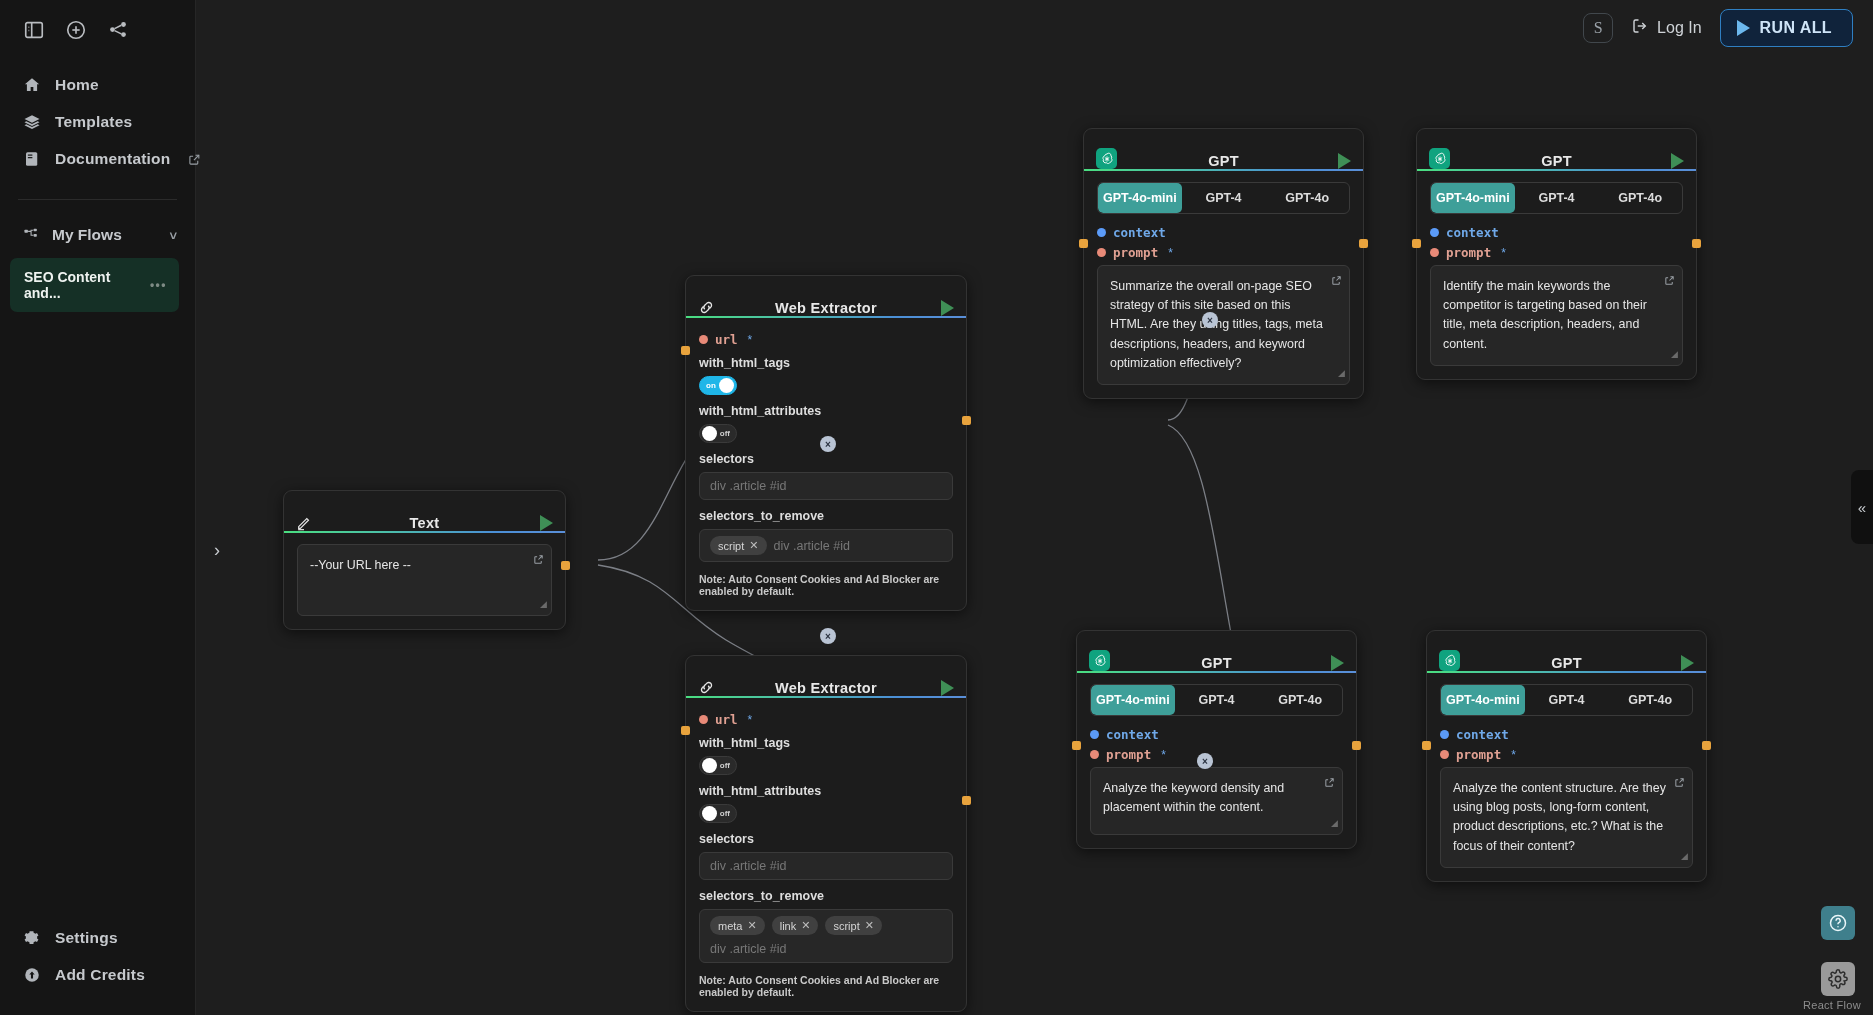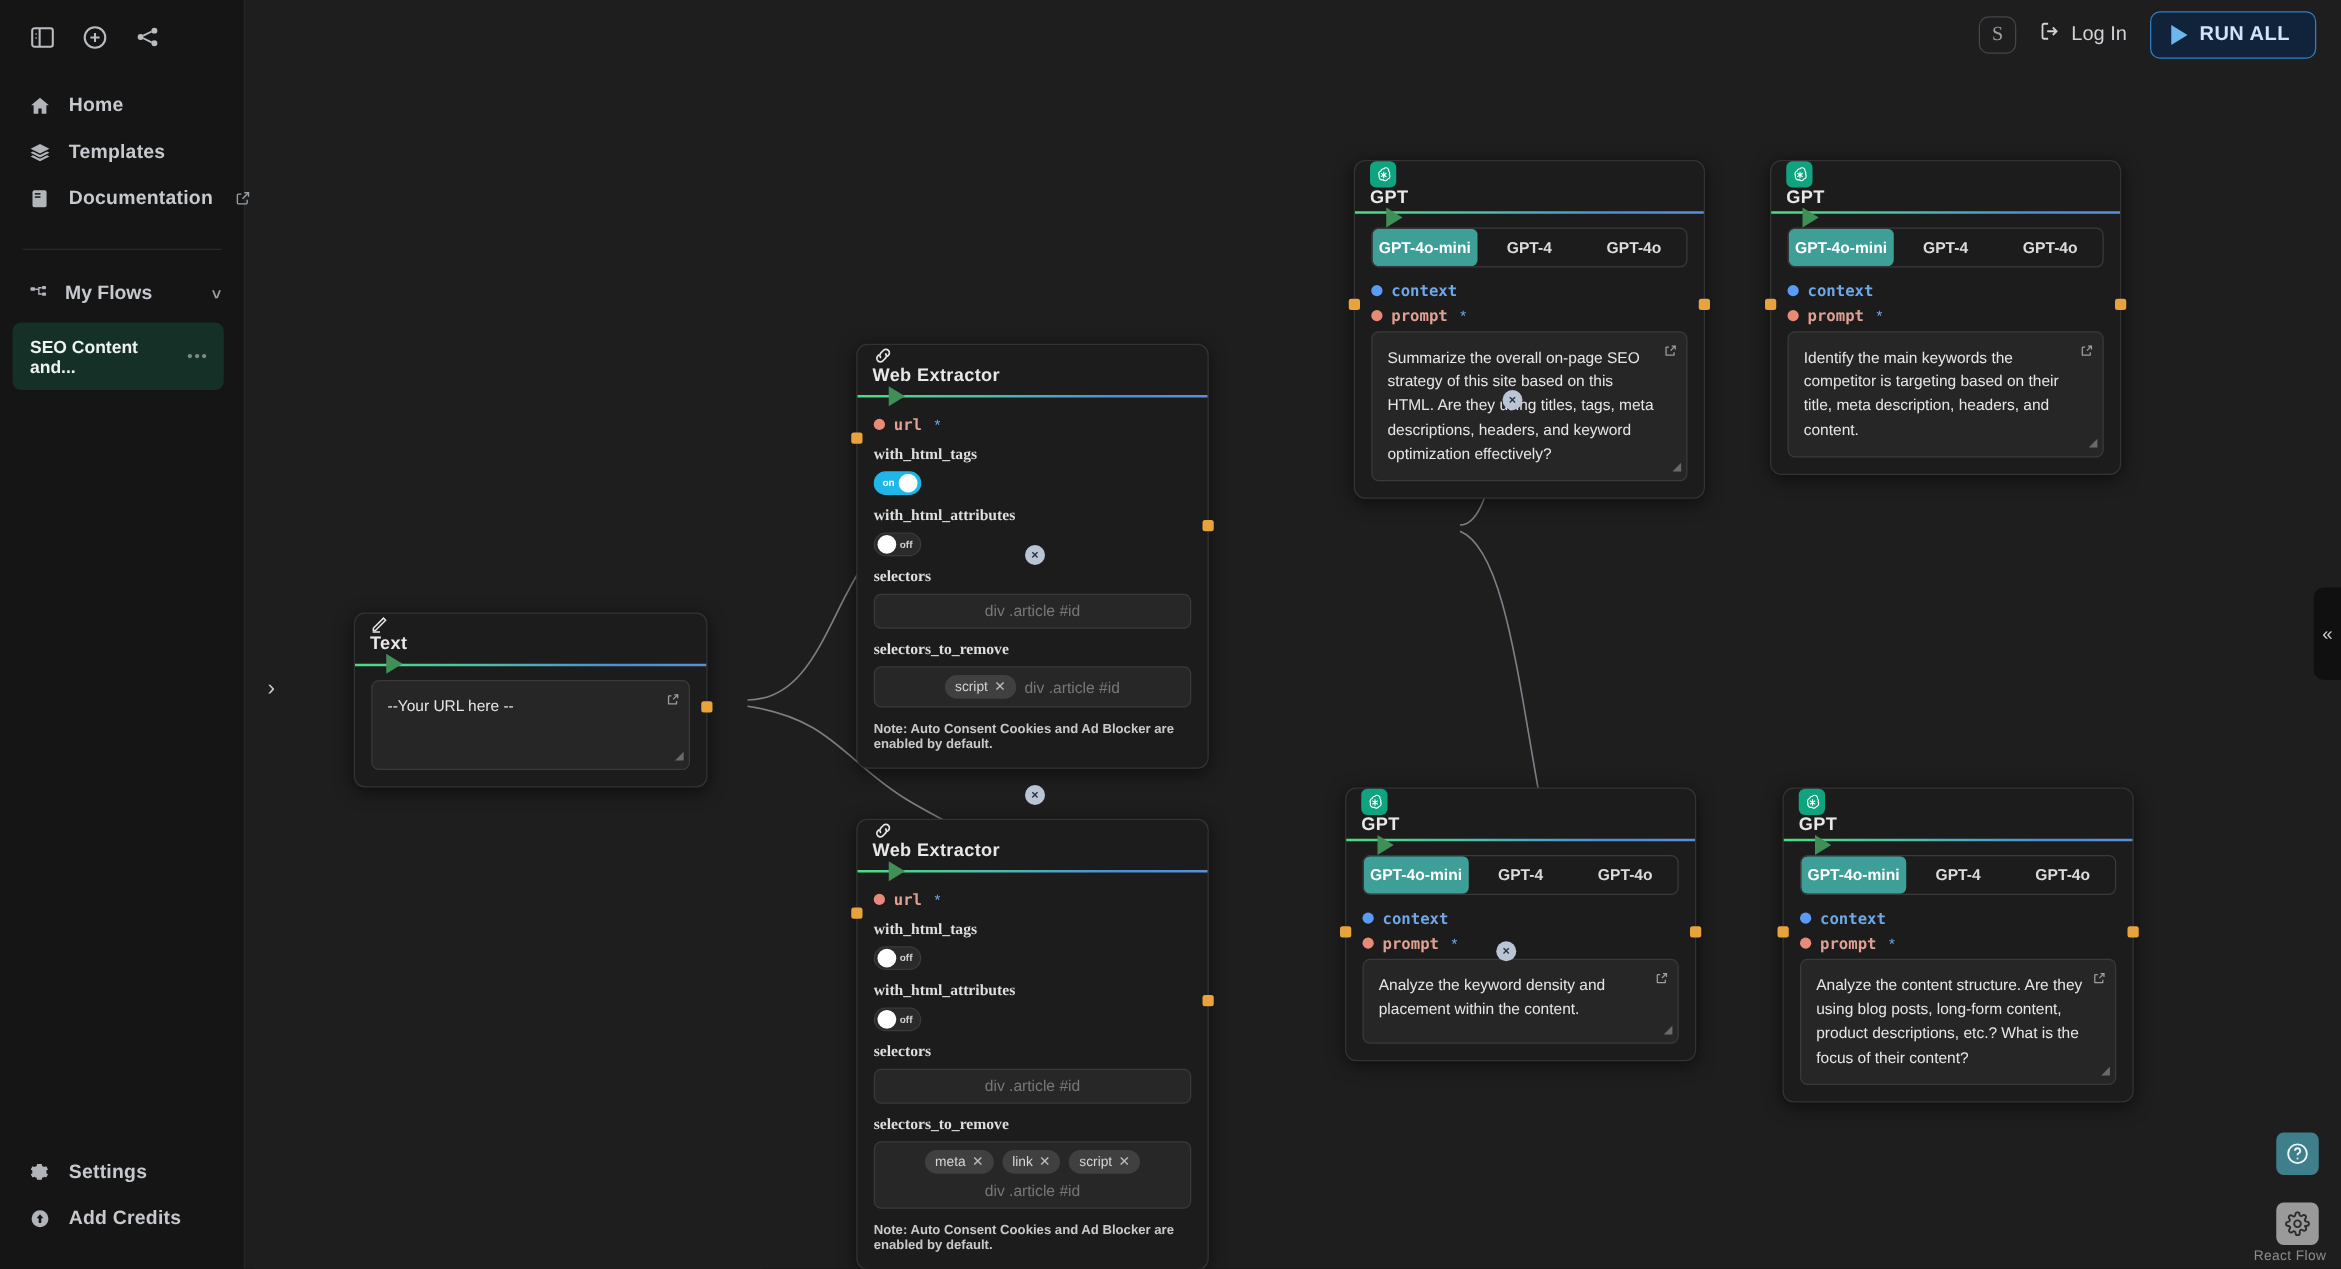--- a/index.html
+++ b/index.html
@@ -99,22 +99,22 @@
   
   .node {
     position: absolute; z-index: 10;
     background: #1c1c1c;
     border: 1px solid #333;
     border-radius: 9px;
     box-shadow: 0 3px 14px rgba(0,0,0,.55);
     overflow: visible;
   }
   .node-head {
-    height: 40px; display: flex; align-items: flex-start;
-    padding: 0 12px; position: relative; flex-direction: column;
+    height: 40px; display: flex; align-items: flex-end;
+    padding: 0 12px; position: relative;
   }
   .node-head .title {
     flex: 1 1 auto; text-align: center;
     color: #e8e8e8; font-size: 14.5px; font-weight: 700; letter-spacing: .3px;
   }
   .node-head .lead { width: 26px; display:flex; align-items:center; }
   .node-head .play { width: 26px; display:flex; align-items:center; justify-content:flex-end; cursor:pointer;}
   .play .tri { width:0;height:0;border-left:13px solid #3f8f56;border-top:8px solid transparent;border-bottom:8px solid transparent; }
   .accent {
     height: 2px; width: 100%;
@@ -146,41 +146,41 @@
   .port-dot.blue { background: #5b9bf8; }
   .port-dot.salmon { background: #e88a78; }
   .port-label {
     color: #6fa8e8; font-size: 12.5px; font-family: "DejaVu Sans Mono", monospace; font-weight: 700;
   }
   .port-label.salmon { color: #e0a092; }
   .req { color: #6fa8e8; font-size: 12px; margin-left: 3px; }
 
   .field-label {
     color: #dedede; font-size: 12.5px; font-weight: 700;
-    font-family: Liberation Serif, serif;
+    font-family: Liberation Sans, sans-serif;
     margin: 9px 0 6px 0;
   }
 
   
   .toggle {
     width: 38px; height: 19px; border-radius: 10px; background: #2a2a2a;
     display: flex; align-items: center; position: relative; cursor: pointer;
     border: 1px solid #3a3a3a;
   }
   .toggle .knob { width: 15px; height: 15px; border-radius: 50%; background: #fff; position:absolute; left: 2px; }
   .toggle .tlabel { position: absolute; right: 6px; color: #cfcfcf; font-size: 8px; font-weight: 700; }
   .toggle.on { background: #1fb6e8; border-color: #1fb6e8; }
   .toggle.on .knob { left: auto; right: 2px; }
   .toggle.on .tlabel { right: auto; left: 6px; color: #ffffff; }
 
   
   .text-input {
     background: #272727; border: 1px solid #3a3a3a; border-radius: 6px;
     min-height: 28px; padding: 6px 10px; color: #7e7e7e; font-size: 12.5px;
-    display: flex; align-items: center; gap: 7px; flex-wrap: wrap; cursor: text; justify-content: center;
+    display: flex; align-items: center; gap: 7px; flex-wrap: wrap; cursor: text;
   }
   .chip {
     background: #404040; border-radius: 11px; padding: 3px 8px;
     color: #d5d5d5; font-size: 11px; display: flex; align-items: center; gap: 5px;
   }
   .chip .x { color: #bdbdbd; font-size: 11px; cursor: pointer; }
   .ph { color: #777; }
 
   .note { color: #c9c9c9; font-size: 10.5px; margin-top: 11px; font-weight: 600; }
 

